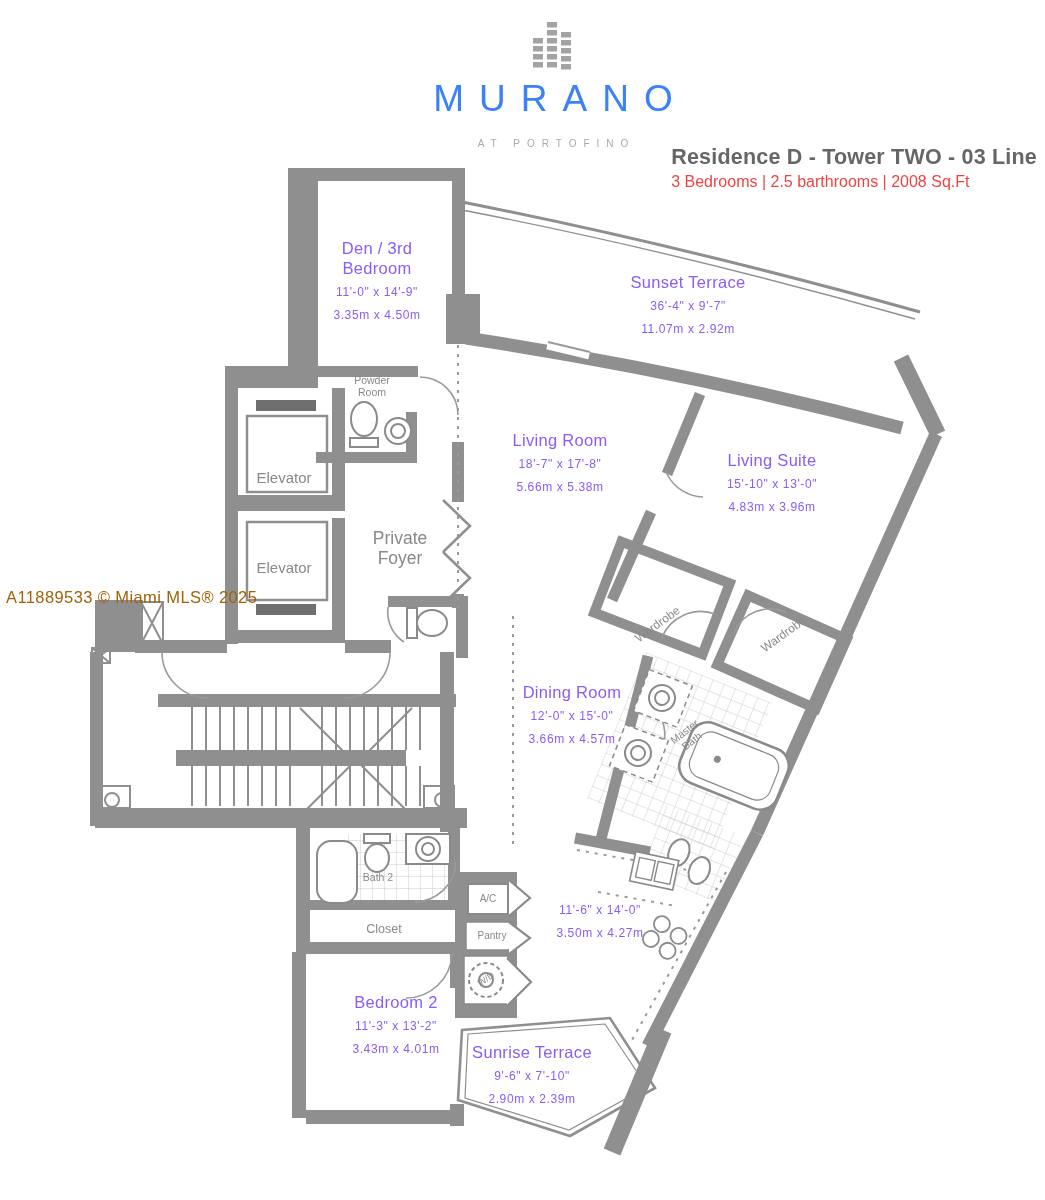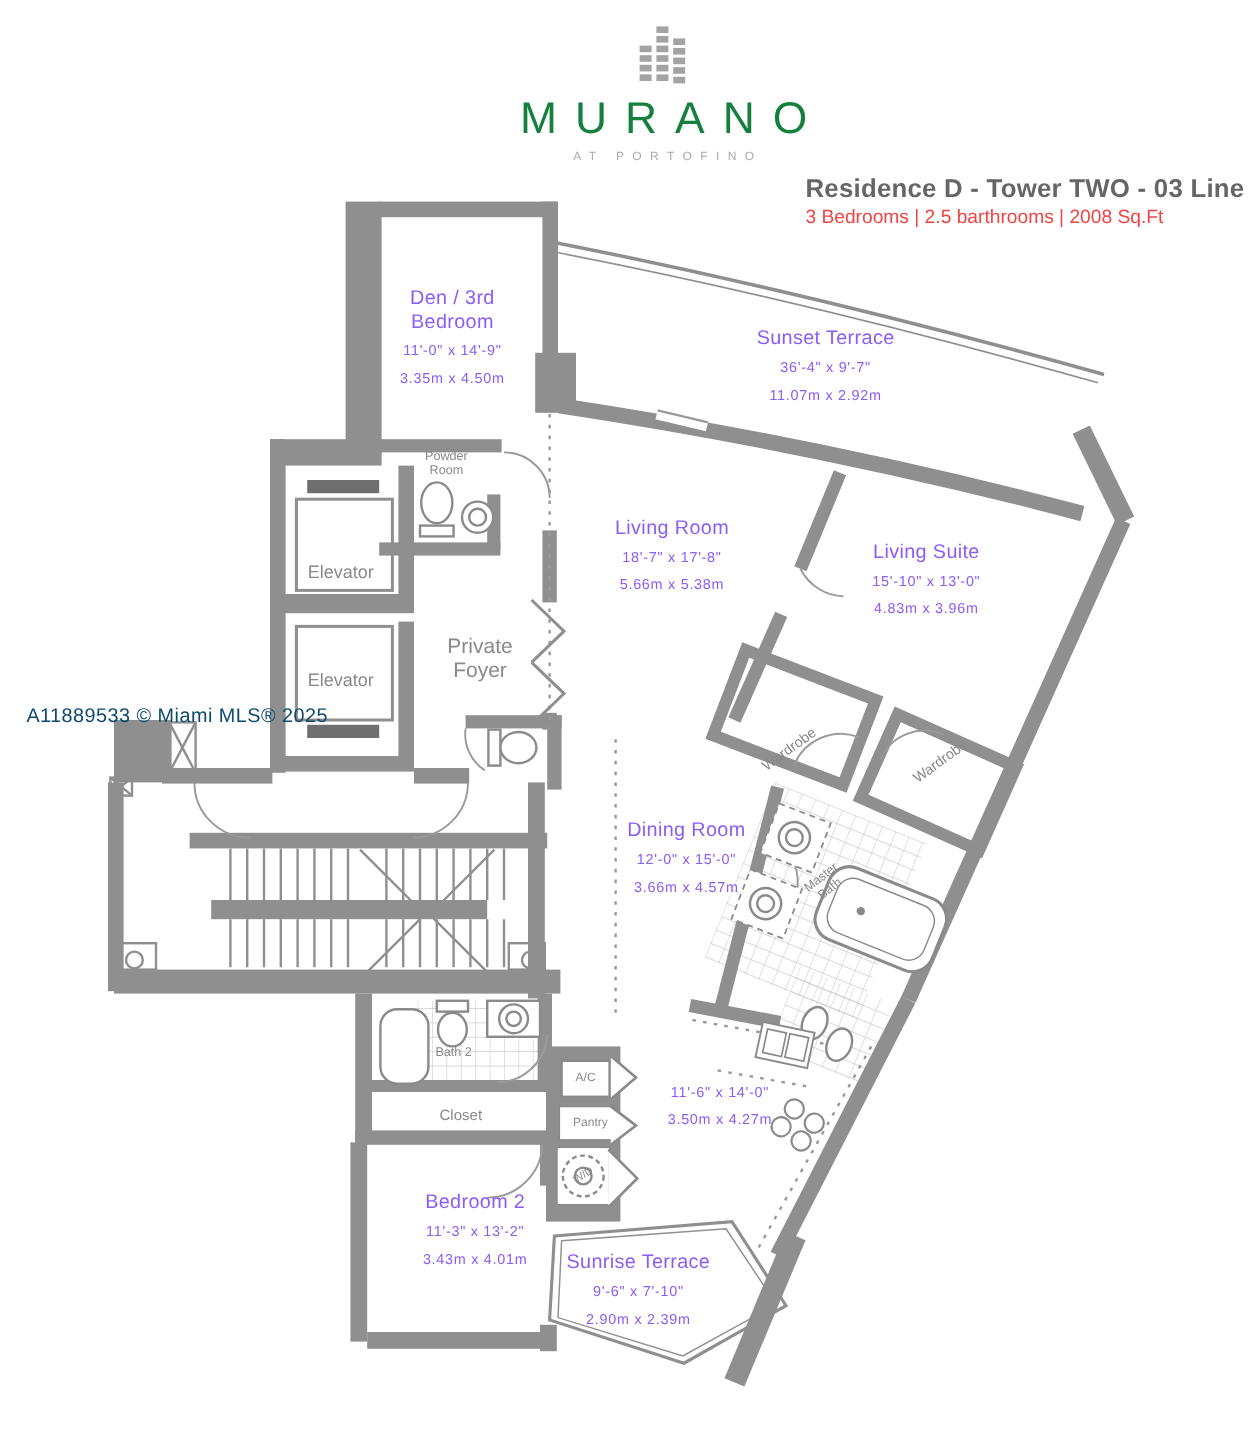--- a/index.html
+++ b/index.html
@@ -2,26 +2,26 @@
 <html><head>
 <meta charset="utf-8">
 <style>
   html,body{margin:0;padding:0;background:#fff;}
   .page{position:relative;width:1045px;height:1200px;background:#ffffff;overflow:hidden;
         font-family:"Liberation Sans",sans-serif;}
   svg.plan{position:absolute;left:0;top:0;}
   
   .logo{position:absolute;left:553px;top:20px;transform:translateX(-50%);width:340px;text-align:center;}
   .logo-icon{display:block;margin:0 auto 4px auto;}
-  .logo-name{font-size:37px;color:#15803d;letter-spacing:15px;text-indent:15px;font-weight:400;}
-  .logo-sub{font-size:10px;color:#a9a9a9;letter-spacing:7px;text-indent:7px;margin-top:5px;}
+  .logo-name{font-size:37px;color:#3b82f6;letter-spacing:15px;text-indent:15px;font-weight:400;}
+  .logo-sub{font-size:10px;color:#a9a9a9;letter-spacing:7px;text-indent:7px;margin-top:18px;}
   .titleblock{position:absolute;right:8px;top:145px;text-align:left;}
   .title{font-size:21.5px;font-weight:bold;color:#666;letter-spacing:.2px;}
   .subtitle{font-size:16px;color:#ef4444;margin-top:3px;}
-  .watermark{position:absolute;left:22px;top:588px;font-size:16.5px;color:#0c4a6e;letter-spacing:.4px;}
+  .watermark{position:absolute;left:6px;top:588px;font-size:16.5px;color:#a16207;letter-spacing:.4px;}
   
   .room-label{position:absolute;transform:translateX(-50%);text-align:center;color:#8b5cf6;}
   .room-name{font-size:16.5px;line-height:1.22;white-space:pre-line;letter-spacing:.3px;}
   .room-ft{font-size:12px;margin-top:7px;letter-spacing:.6px;}
   .room-m{font-size:12px;margin-top:9px;letter-spacing:.6px;}
   .sm{position:absolute;transform:translateX(-50%);text-align:center;color:#898989;line-height:1.15;white-space:pre-line;}
 </style>
 </head>
 <body>
 

